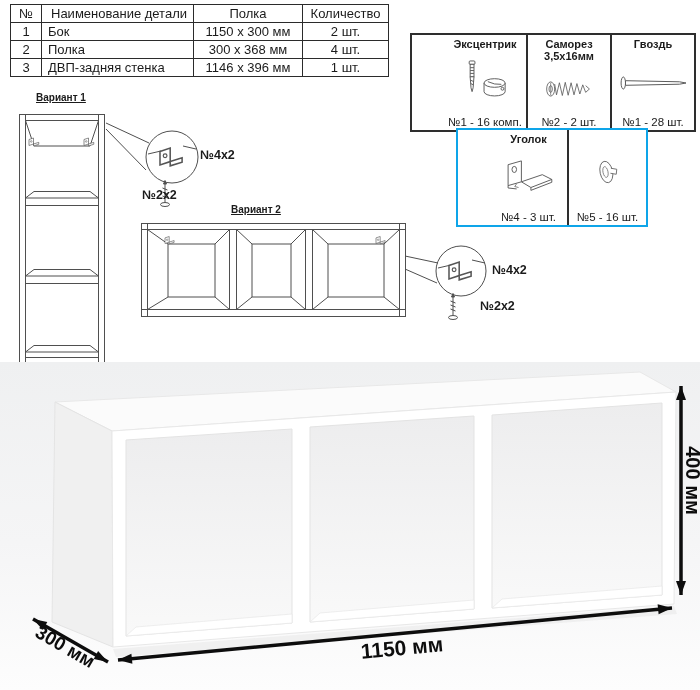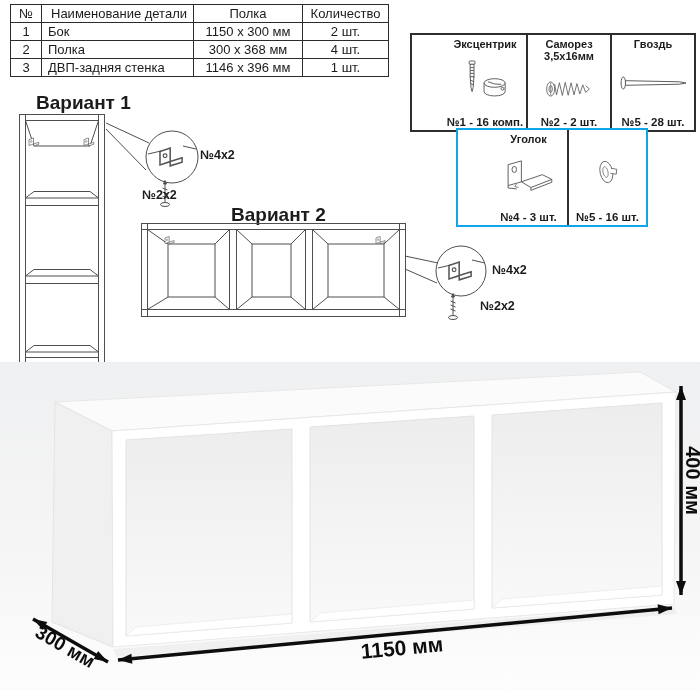--- a/index.html
+++ b/index.html
@@ -14,24 +14,24 @@
   .col-size{width:102px;text-align:center;}
   .col-qty{width:79px;text-align:center;}
   
   .hwbox{position:absolute;display:flex;background:#fff;}
   #hw-top{left:410px;top:33px;width:282px;height:95px;border:2px solid #2e2e2e;}
   #hw-bottom{left:456px;top:128px;width:188px;height:95px;border:2px solid #0ea5e9;}
   .hwcell{flex:1 1 0;display:flex;flex-direction:column;align-items:center;justify-content:space-between;
           padding:3px 2px 2px 2px;border-left:2px solid #2e2e2e;min-width:0;}
   .hwcell:first-child{border-left:none;margin-left:32px;}
   .hw-title{font-size:11px;font-weight:bold;text-align:center;line-height:1.12;}
-  .hw-label{font-size:11.5px;font-weight:bold;text-align:center;white-space:nowrap;}
+  .hw-label{font-size:11.5px;font-weight:normal;text-align:center;white-space:nowrap;}
   .hw-icon{flex:1 1 auto;display:flex;align-items:center;justify-content:center;width:100%;}
   
-  .variant-title{position:absolute;font-size:19px;font-weight:bold;white-space:nowrap;}
+  .variant-title{position:absolute;font-size:10px;font-weight:bold;white-space:nowrap;text-decoration:underline;}
   .callout-label{position:absolute;font-size:12.5px;font-weight:bold;white-space:nowrap;margin-left:16px;}
   .line-svg{position:absolute;}
   
   #render{position:absolute;left:0;top:362px;width:700px;height:328px;
           background:linear-gradient(180deg,#eff0f1 0%,#f5f5f6 55%,#fdfdfd 100%);}
   #render-svg{position:absolute;left:0;top:0;}
   .dim-label{position:absolute;font-weight:bold;text-align:center;color:#0d0d0d;}
   #dim-width-label{left:338px;top:636px;width:128px;font-size:21px;transform:rotate(-5.3deg);}
   #dim-height-label{left:649px;top:469px;width:86px;font-size:20px;transform:rotate(90deg);}
   #dim-depth-label{left:22px;top:636px;width:86px;font-size:19px;transform:rotate(30deg);}
@@ -120,21 +120,21 @@
     <div class="hwcell">
       <div class="hw-title">Гвоздь</div>
       <div class="hw-icon">
         <svg width="74" height="22" viewBox="0 0 64 20">
           <g stroke="#5a5a5a" stroke-width="0.9" fill="#fff">
             <ellipse cx="5" cy="10" rx="2" ry="5.5"></ellipse>
             <polygon points="7,7.9 56,8.9 62,10 56,11.1 7,12.1"></polygon>
           </g>
         </svg>
       </div>
-      <div class="hw-label">№5 - 28 шт.</div>
+      <div class="hw-label">№1 - 28 шт.</div>
     </div>
   </div>
 
   <div id="hw-bottom" class="hwbox">
     <div class="hwcell">
       <div class="hw-title">Уголок</div>
       <div class="hw-icon">
         <svg width="58" height="38" viewBox="0 0 60 40">
           <g stroke="#5a5a5a" stroke-width="1" fill="#fff">
             <path d="M8,6 L22,2 L22,24 L8,28 Z"></path>

